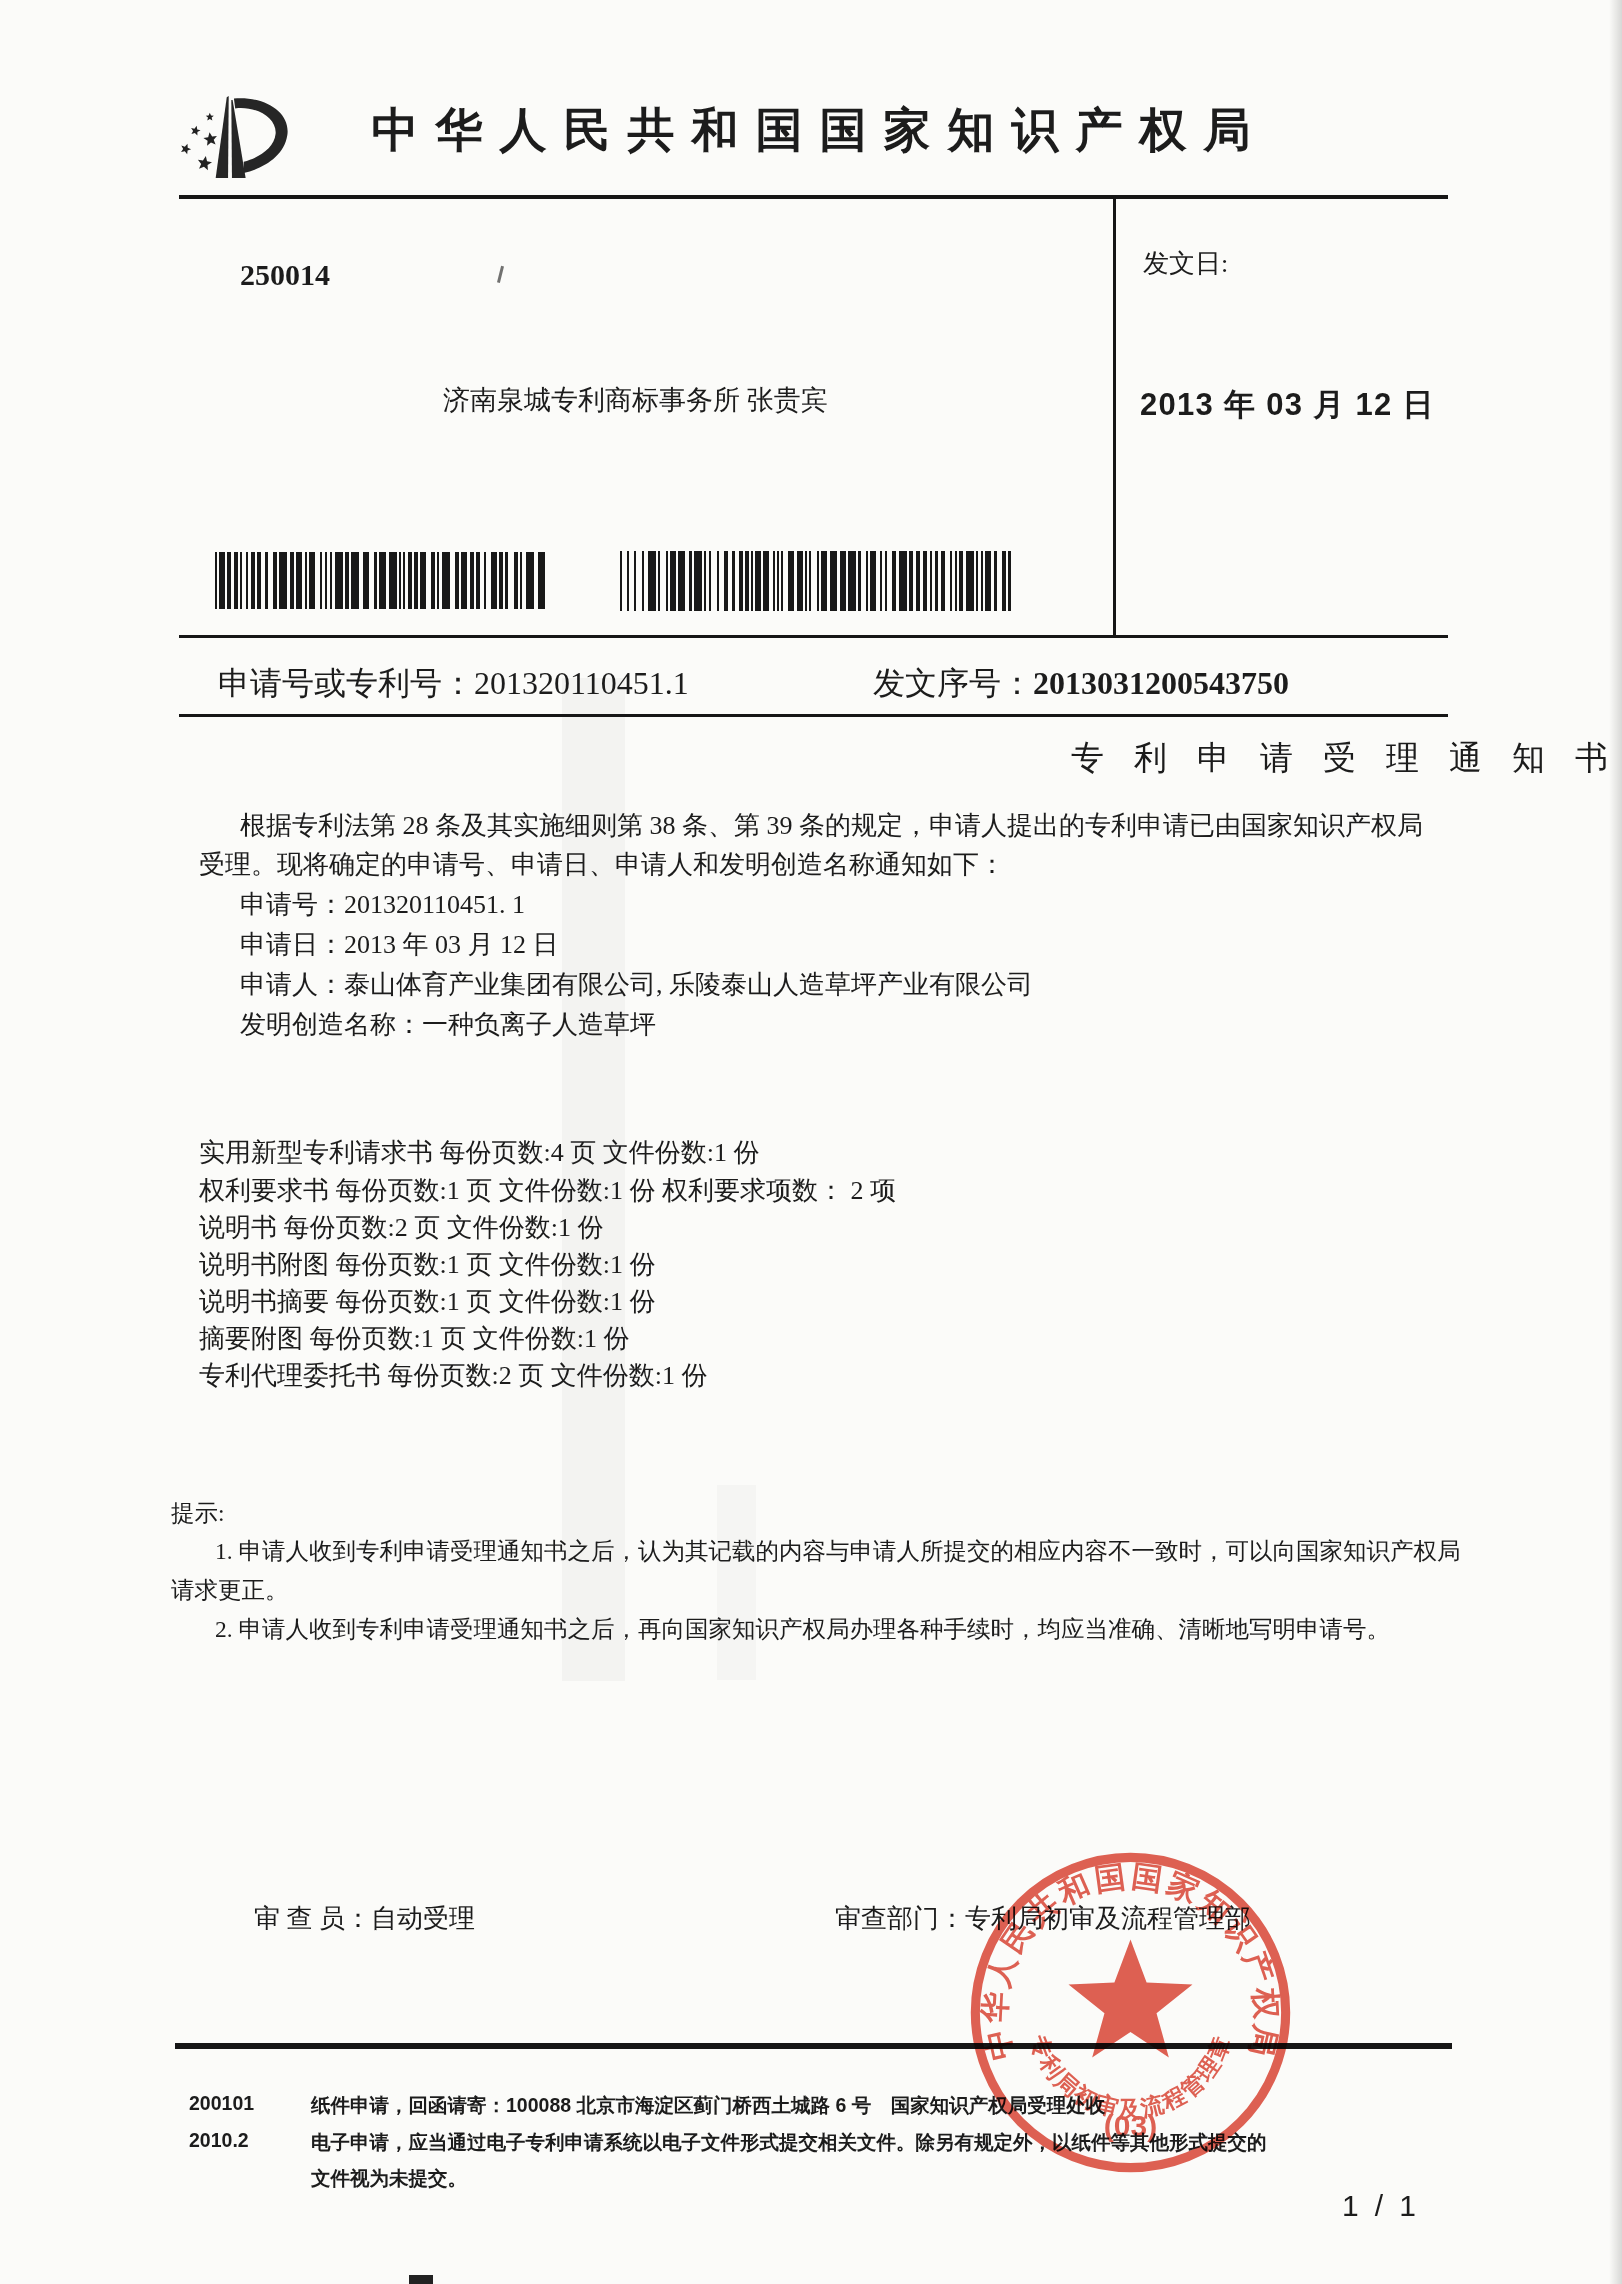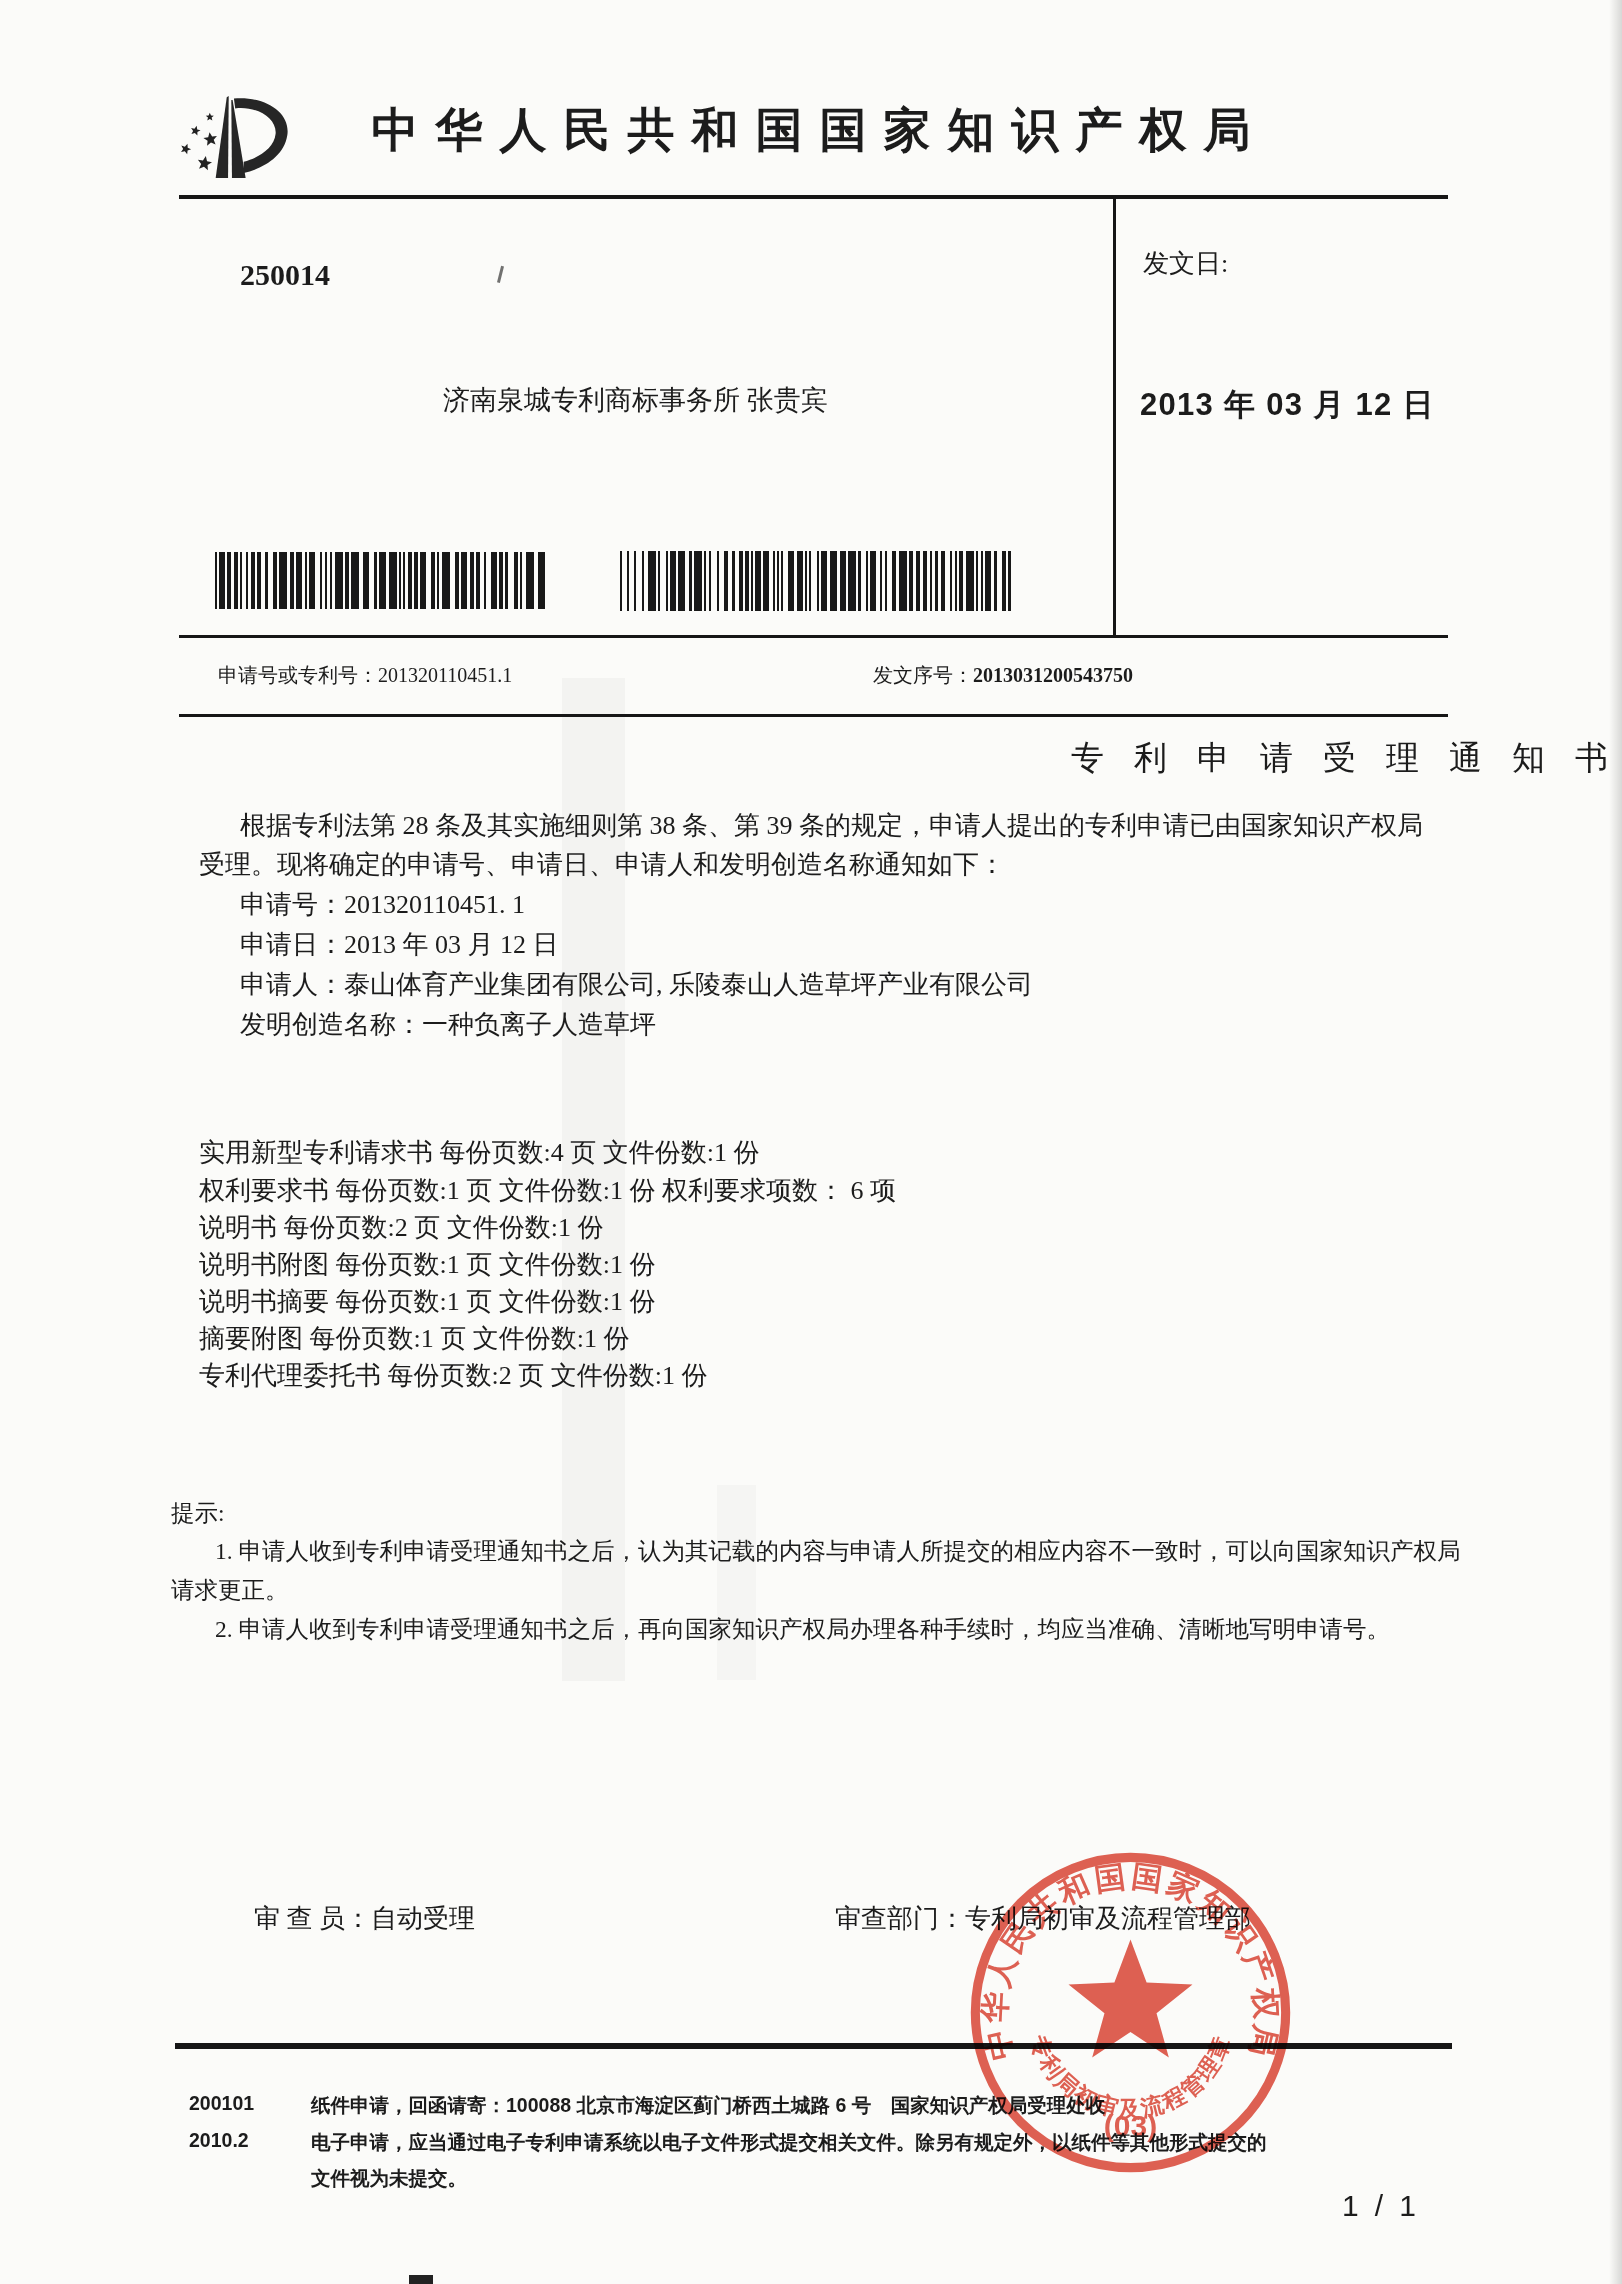--- a/index.html
+++ b/index.html
@@ -21,21 +21,21 @@
   .postcode{top:258px;left:240px;font-size:30px;font-weight:700;}
   .addr1{top:329px;left:388px;font-size:27px;}
   .addr2{top:382px;left:443px;font-size:27px;}
   .issue-label{top:246px;left:1143px;font-size:26px;}
   .issue-date{top:384px;left:1140px;font-size:31px;font-weight:700;letter-spacing:1.3px;}
   .vdiv{position:absolute;left:1113px;top:199px;width:2.6px;height:439px;background:#161616;}
   
   .barcode{position:absolute;font-size:0;overflow:hidden;}
   .barcode span{display:inline-block;height:100%;background:#181818;vertical-align:top;}
   
-  .numrow{font-size:20px;}
+  .numrow{font-size:32px;}
   .bold{font-weight:700;}
   
   .notice-title{top:736px;left:16px;width:100%;text-align:right;font-size:33px;font-weight:400;
                 letter-spacing:30px;text-indent:30px;}
   .body40{font-size:26px;text-align:right;}
   .tip36{font-size:23.5px;}
   
   .foot{font-size:19.5px;font-weight:600;}
   .pageno{top:2189px;left:1342px;font-size:30px;letter-spacing:3.9px;}
   
@@ -101,21 +101,21 @@
     <span>申请日：</span><span>2013 年 03 月 12 日</span>
   </div>
   <div class="abs body40" style="left:240px;top:967px;">
     <span>申请人：</span><span>泰山体育产业集团有限公司, 乐陵泰山人造草坪产业有限公司</span>
   </div>
   <div class="abs body40" style="left:240px;top:1007px;">
     <span>发明创造名称：</span><span>一种负离子人造草坪</span>
   </div>
 
   <div class="abs body40" style="left:199px;top:1135px;">实用新型专利请求书 每份页数:4 页 文件份数:1 份</div>
-  <div class="abs body40" style="left:199px;top:1173px;">权利要求书 每份页数:1 页 文件份数:1 份 权利要求项数：  6 项</div>
+  <div class="abs body40" style="left:199px;top:1173px;">权利要求书 每份页数:1 页 文件份数:1 份 权利要求项数：  2 项</div>
   <div class="abs body40" style="left:199px;top:1210px;">说明书 每份页数:2 页 文件份数:1 份</div>
   <div class="abs body40" style="left:199px;top:1247px;">说明书附图 每份页数:1 页 文件份数:1 份</div>
   <div class="abs body40" style="left:199px;top:1284px;">说明书摘要 每份页数:1 页 文件份数:1 份</div>
   <div class="abs body40" style="left:199px;top:1321px;">摘要附图 每份页数:1 页 文件份数:1 份</div>
   <div class="abs body40" style="left:199px;top:1358px;">专利代理委托书 每份页数:2 页 文件份数:1 份</div>
 
   <div class="abs tip36" style="left:171px;top:1497px;">提示:</div>
   <div class="abs tip36" style="left:215px;top:1535px;">1. 申请人收到专利申请受理通知书之后，认为其记载的内容与申请人所提交的相应内容不一致时，可以向国家知识产权局</div>
   <div class="abs tip36" style="left:171px;top:1574px;">请求更正。</div>
   <div class="abs tip36" style="left:215px;top:1613px;">2. 申请人收到专利申请受理通知书之后，再向国家知识产权局办理各种手续时，均应当准确、清晰地写明申请号。</div>

